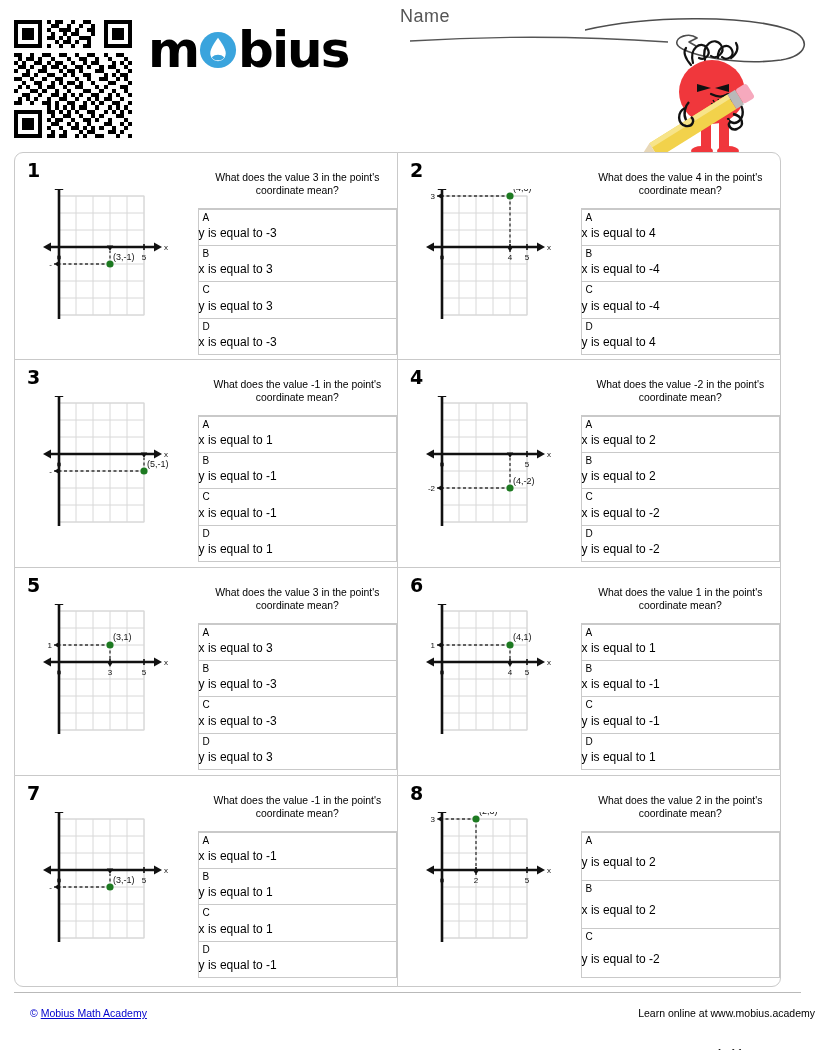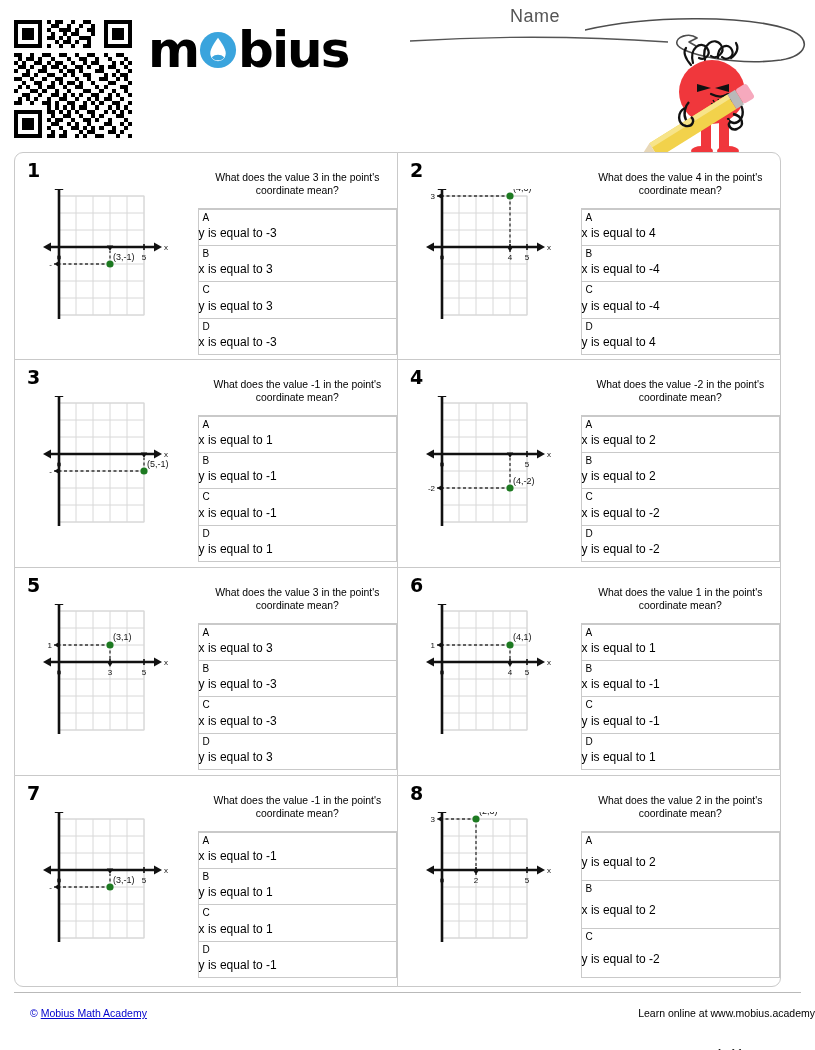--- a/index.html
+++ b/index.html
@@ -14,21 +14,21 @@
 
   
   .header{position:relative;height:150px;}
   .qr{position:absolute;left:14px;top:20px;width:118px;height:118px;}
   .brand{position:absolute;left:148px;top:24px;width:430px;}
   .logo-row{height:52px;display:flex;align-items:center;}
   .logo-text{font-family:"DejaVu Sans", sans-serif;font-weight:bold;font-size:50px;letter-spacing:-2px;line-height:50px;color:#000;display:flex;align-items:center;}
   .logo-o{display:inline-block;width:38px;height:38px;margin:0 1px 0 1px;position:relative;vertical-align:middle;}
   .wtitle{font-family:"DejaVu Sans", sans-serif;font-weight:bold;font-size:17.5px;line-height:23px;margin-top:10px;color:#000;}
   .nameblock{position:absolute;left:400px;top:6px;width:270px;}
-  .namelabel{font-family:"Liberation Sans", sans-serif;font-size:18px;color:#555;text-align:center;letter-spacing:.5px;}
+  .namelabel{font-family:"Liberation Sans", sans-serif;font-size:18px;color:#555;letter-spacing:.5px;}
   .mascot{position:absolute;left:585px;top:8px;width:230px;height:145px;}
 
   
   .sheet{position:absolute;left:14px;top:152px;width:787px;}
   .qrow{display:flex;}
   .qcell{
     width:384px;box-sizing:border-box;
     border:1px solid #c9c9c9;
     background:#fff;
     position:relative;
@@ -56,21 +56,21 @@
   .opts{margin-top:7px;border-top:1px solid #c9c9c9;}
   .opt{border-bottom:1px solid #c9c9c9;border-left:1px solid #c9c9c9;border-right:1px solid #c9c9c9;box-sizing:border-box;position:relative;}
   .opt:first-child{border-top:1px solid #c9c9c9;}
   .h4 .opt{height:36.5px;}
   .h3 .opt{height:48.5px;}
   .opt .ltr{position:absolute;left:4px;top:2px;font-size:10px;}
   .opt .txt{position:absolute;left:0;right:0;bottom:5px;font-size:12px;}
   .h3 .opt .txt{bottom:11px;}
 
   
-  .footer{position:absolute;left:0;bottom:16px;width:815px;height:42px;}
+  .footer{position:absolute;left:0;bottom:0;width:815px;height:58px;}
   .fline{position:absolute;left:14px;top:0;width:787px;border-top:1px solid #b9b9b9;}
   .fl{position:absolute;left:30px;top:15px;font-size:10.5px;color:#0000cc;}
   .fl a{color:#0000cc;text-decoration:underline;}
   .fc{position:absolute;left:0;right:0;top:15px;text-align:right;font-size:10.5px;color:#000;}
   .fr{position:absolute;right:72px;top:15px;font-size:10.5px;color:#000;margin-top:40px;}
 
   svg{display:block;}
 </style>
 </head>
 <body>

